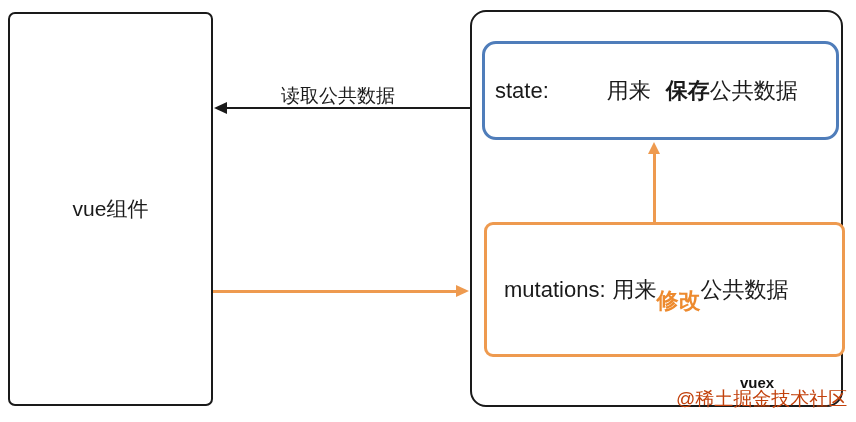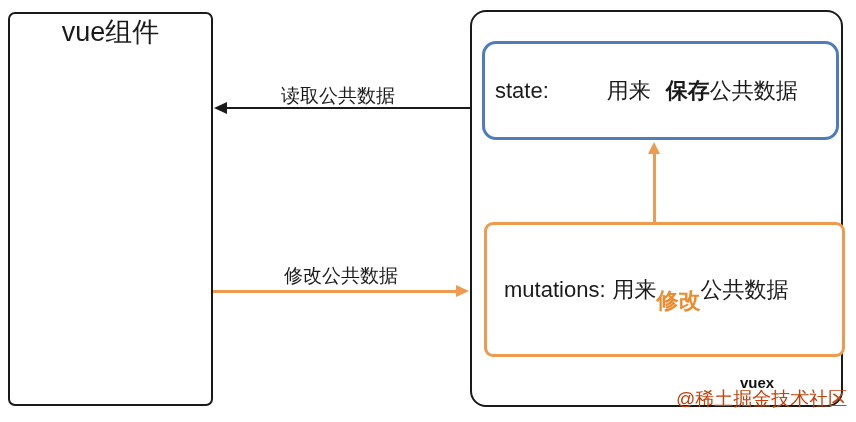--- a/index.html
+++ b/index.html
@@ -18,23 +18,23 @@
   }
   
   .vue-box {
     position: absolute;
     left: 8px; top: 12px;
     width: 201px; height: 390px;
     border: 2px solid #1a1a1a;
     border-radius: 7px;
     background: #ffffff;
     display: flex;
-    align-items: flex-start;
+    align-items: center;
     justify-content: center;
-    font-size: 27px;
+    font-size: 21px;
   }
   .vuex-box {
     position: absolute;
     left: 470px; top: 10px;
     width: 369px; height: 393px;
     border: 2px solid #1a1a1a;
     border-radius: 16px;
     background: #ffffff;
   }
   .state-box {
@@ -158,21 +158,20 @@
     <span class="bold-orange">修改</span>
     <span>公共数据</span>
   </div>
 
   <div class="arrow-line-h read-line"></div>
   <div class="read-head"></div>
   <div class="arrow-label read-label">读取公共数据</div>
 
   <div class="modify-line"></div>
   <div class="modify-head"></div>
-  <div class="arrow-label modify-label">修改公共数据</div>
 
   <div class="commit-line"></div>
   <div class="commit-head"></div>
 
   <div class="vuex-label">vuex</div>
 
   <div class="watermark">@稀土掘金技术社区</div>
 
 </div>
 

